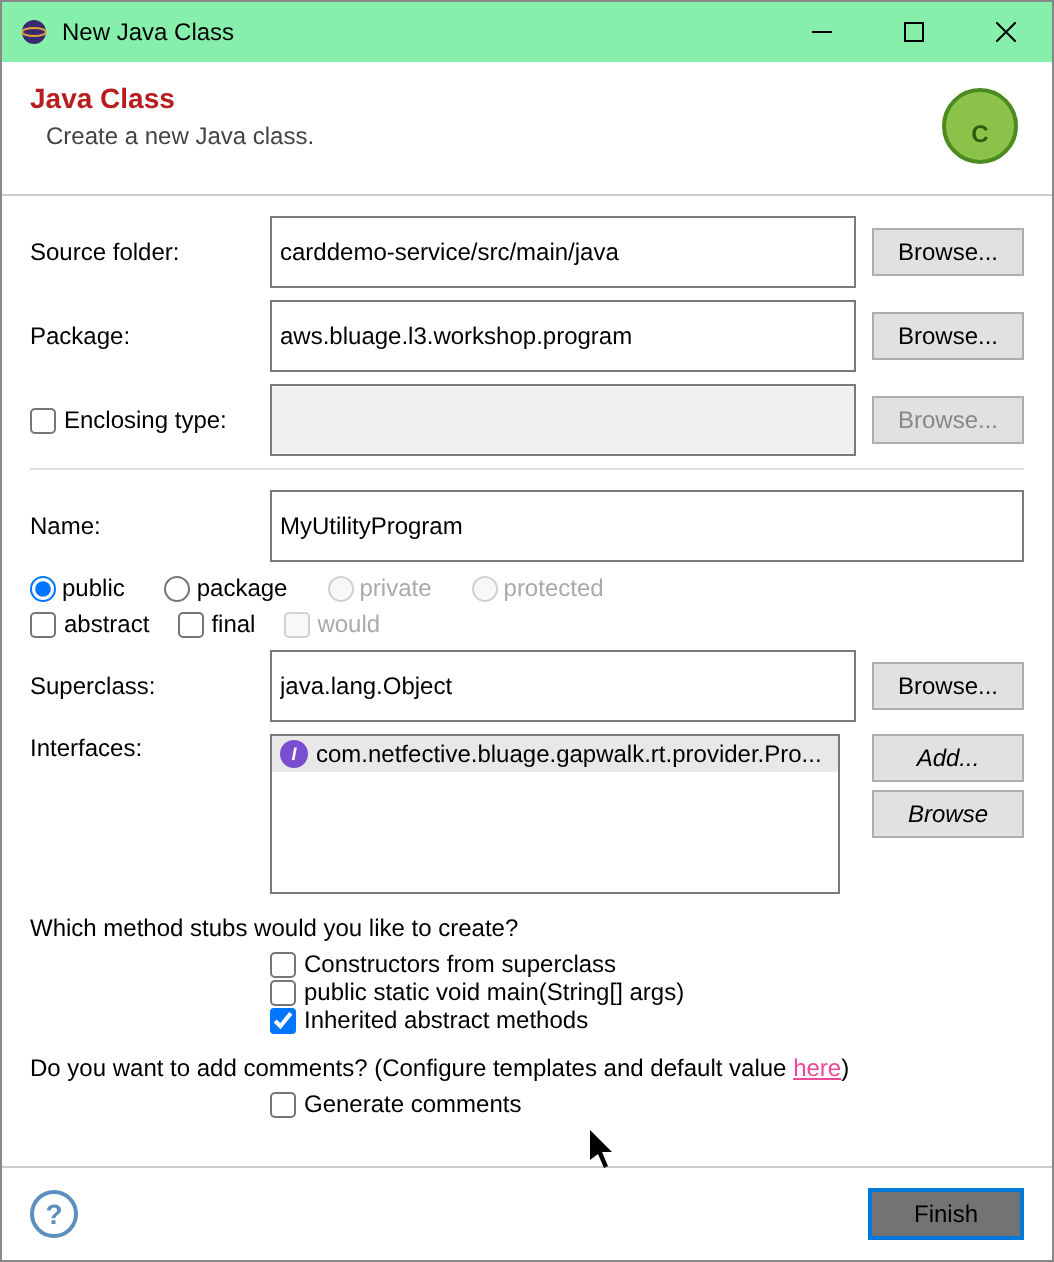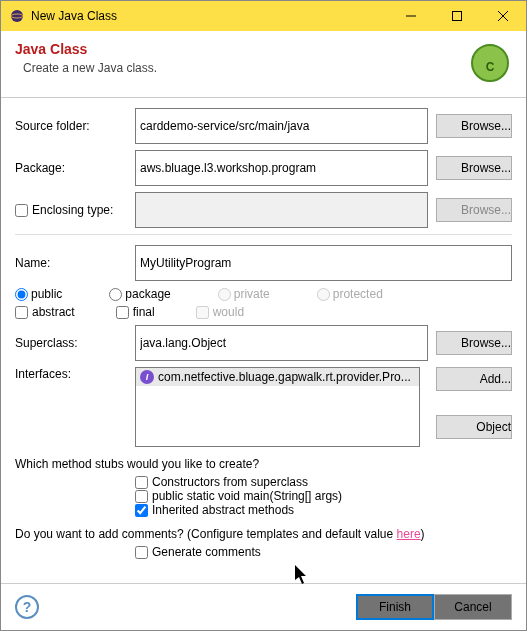--- a/index.html
+++ b/index.html
@@ -1,55 +1,55 @@
 <!DOCTYPE html>
 <html><head>
 <meta charset="utf-8">
 <style>
 * { box-sizing: border-box; font-family: "Segoe UI", Tahoma, sans-serif; font-size: 12px; }
 body { margin: 0; background: #fff; width: 527px; height: 631px; border: 1px solid #888; display: flex; flex-direction: column; }
-.titlebar { display: flex; align-items: center; height: 30px; padding: 0 0 0 8px; background: #fde047; }
+.titlebar { display: flex; align-items: center; height: 30px; padding: 0 0 0 8px; background: #86efac; }
 .titlebar .icon { width: 16px; height: 16px; margin-right: 6px; display: flex; align-items: center; justify-content: center; }
 .titlebar .title { flex: 1; font-size: 12px; color: #000; }
 .winbtns { display: flex; }
 .winbtn { width: 46px; height: 30px; display: flex; align-items: center; justify-content: center; }
 .winbtn svg { width: 10px; height: 10px; }
 .header { padding: 10px 14px 12px 14px; border-bottom: 1px solid #ccc; display: flex; align-items: flex-start; }
 .header-text { flex: 1; }
 .header-title { font-weight: bold; font-size: 14px; color: #b91c1c; margin-bottom: 4px; }
 .header-sub { color: #444; padding-left: 8px; }
 .header-icon { width: 44px; height: 44px; }
 .content { flex: 1; padding: 10px 14px 6px 14px; overflow: auto; }
 .row { display: flex; align-items: center; margin-bottom: 6px; }
 .row-top { align-items: flex-start; }
 .lbl { width: 120px; color: #000; }
 .field { flex: 1; display: flex; align-items: center; }
 input[type=text] { width: 100%; height: 22px; padding: 17px 4px; border: 1px solid #7a7a7a; font-size: 12px; }
 input[type=text]:disabled { background: #f0f0f0; color: #888; }
-.btn { width: 76px; height: 24px; margin-left: 8px; border: 1px solid #adadad; background: #e1e1e1; text-align: right; line-height: 22px; cursor: default; }
+.btn { width: 76px; height: 24px; margin-left: 8px; border: 1px solid #adadad; background: #e1e1e1; text-align: center; line-height: 22px; cursor: default; }
 .btn.disabled { color: #888; }
 .chk { display: flex; align-items: center; margin-right: 14px; }
 .chk input { margin: 0 4px 0 0; }
 .radio { display: flex; align-items: center; margin-right: 20px; }
 .radio input { margin: 0 3px 0 0; }
 .radio.disabled, .chk.disabled { color: #aaa; }
 .sep { border-top: 1px solid #ddd; margin: 6px 0 10px 0; }
 .listbox { flex: 1; height: 80px; border: 1px solid #7a7a7a; background: #fff; overflow: hidden; }
 .listitem { display: flex; align-items: center; padding: 2px 4px; background: #e8e8e8; }
 .listitem .iicon { width: 14px; height: 14px; border-radius: 50%; background: #7a4fcf; color: #fff; font-size: 9px; font-style: italic; font-weight: bold; display: flex; align-items: center; justify-content: center; margin-right: 4px; }
-.stackbtns { display: flex; flex-direction: column; margin-left: 8px; gap: 24px; }
+.stackbtns { display: flex; flex-direction: column; margin-left: 8px; gap: 4px; font-style: italic; }
 .indent { margin-left: 120px; }
 .link { color: #ec4899; text-decoration: underline; }
 .footer { border-top: 1px solid #ccc; padding: 10px 14px; display: flex; align-items: center; }
 .help { width: 24px; height: 24px; border: 2px solid #5a8fc0; border-radius: 50%; color: #5a8fc0; font-weight: bold; font-size: 14px; display: flex; align-items: center; justify-content: center; }
 .footer .spacer { flex: 1; }
 .fbtn { width: 78px; height: 26px; margin-left: 0; border: 1px solid #adadad; background: #737373; text-align: center; line-height: 24px; }
 .fbtn.primary { border: 2px solid #0078d7; line-height: 22px; }
 .cursor { position: absolute; left: 295px; top: 565px; width: 14px; height: 20px; pointer-events: none; }
-.modrow { display: flex; align-items: center; flex-wrap: wrap; gap: 27px; }
+.modrow { display: flex; align-items: center; flex-wrap: wrap; }
 .q { margin: 10px 0 4px 0; }
 </style>
 </head>
 <body>
 
 <div class="titlebar">
   <span class="icon">
     <svg viewBox="0 0 16 16">
         <circle cx="8" cy="8" r="6" fill="#3a2a6f"></circle>
         <ellipse cx="8" cy="8" rx="6" ry="2" fill="none" stroke="#e8a23d" stroke-width="1"></ellipse>
@@ -173,21 +173,21 @@
   <div class="row row-top">
     <div class="lbl">Interfaces:</div>
     <div class="listbox">
       <div class="listitem">
         <span class="iicon">I</span>
         <span>com.netfective.bluage.gapwalk.rt.provider.Pro...</span>
       </div>
     </div>
     <div class="stackbtns">
       <div class="btn">Add...</div>
-      <div class="btn">Object</div>
+      <div class="btn">Browse</div>
     </div>
   </div>
 
   <div class="q">Which method stubs would you like to create?</div>
   <div class="indent">
       <label class="chk">
         <input type="checkbox" style="">
         <span>Constructors from superclass</span>
       </label>
     </div>
@@ -212,18 +212,17 @@
         <input type="checkbox" style="">
         <span>Generate comments</span>
       </label>
     </div>
 </div>
 
 <div class="footer">
   <div class="help">?</div>
   <div class="spacer"></div>
   <div class="fbtn primary">Finish</div>
-  <div class="fbtn">Cancel</div>
 </div>
 
 <svg class="cursor" viewBox="0 0 14 20">
     <path d="M0 0 L0 15 L4 12 L7 19 L9 18 L6 11 L11 11 Z" fill="#000"></path>
   </svg>
 
 </body></html>

